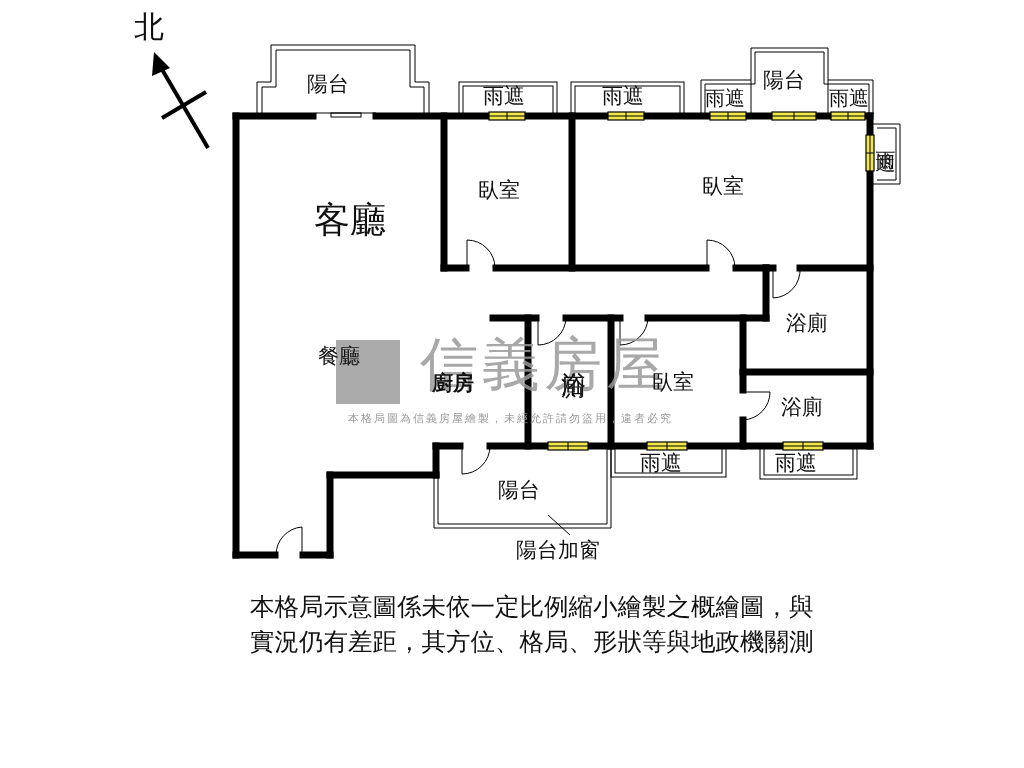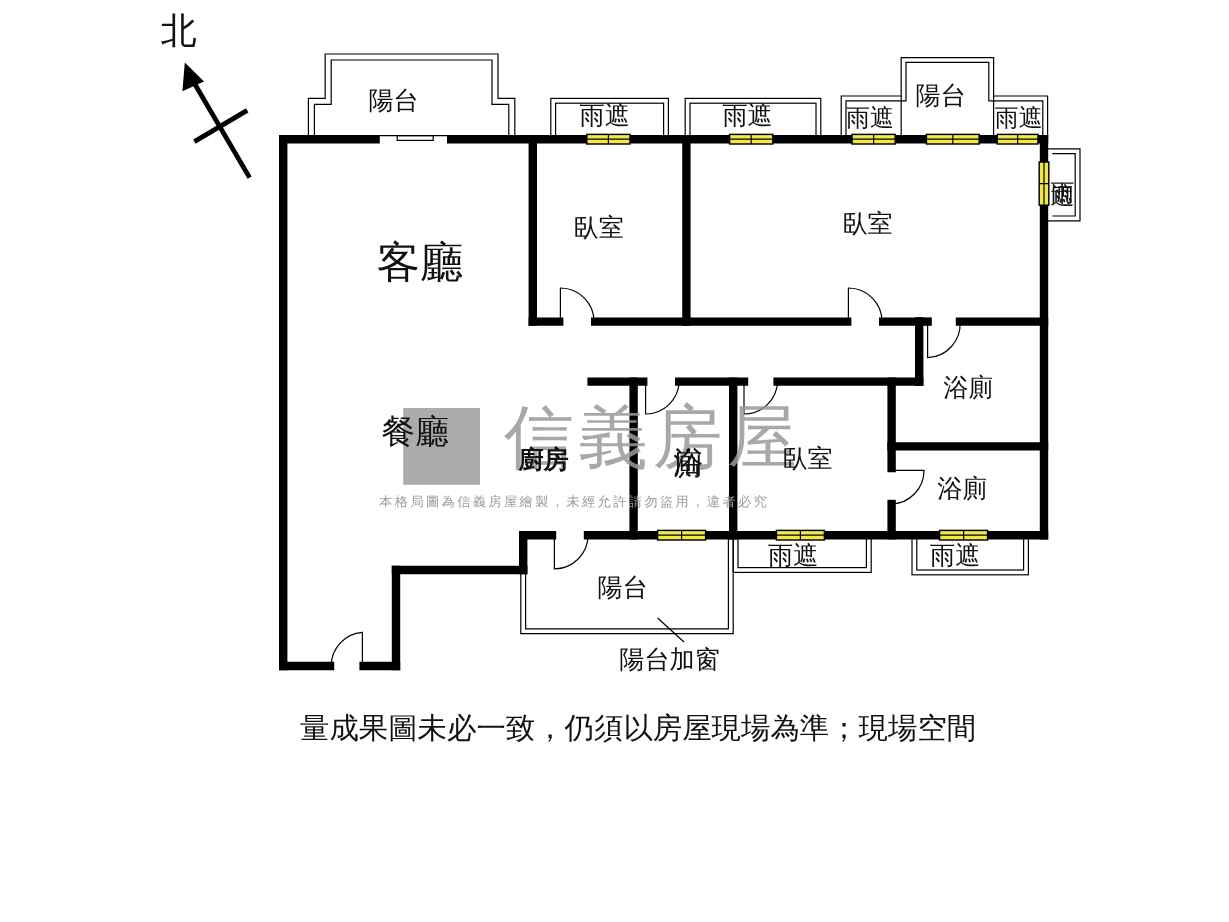--- a/index.html
+++ b/index.html
@@ -3,21 +3,21 @@
 <meta charset="utf-8">
 <style>
   html,body{margin:0;padding:0;background:#fff;}
   body{width:1024px;height:768px;position:relative;overflow:hidden;font-family:"DejaVu Serif","Liberation Serif",serif;}
   svg{position:absolute;left:0;top:0;}
   .lbl{position:absolute;color:#111;font-family:"DejaVu Serif","Liberation Serif",serif;white-space:nowrap;line-height:1;}
   .room{font-size:21px;}
   .small{font-size:20px;}
   .vert{writing-mode:vertical-rl;font-size:20px;letter-spacing:0;}
   .wm-big{position:absolute;left:420px;top:335px;font-family:"DejaVu Sans","Liberation Sans",sans-serif;font-size:58px;color:#9a9a9a;opacity:.85;letter-spacing:4px;line-height:1;}
-  .wm-sub{position:absolute;left:316px;top:413px;font-family:"DejaVu Sans","Liberation Sans",sans-serif;font-size:11px;color:#9a9a9a;letter-spacing:2px;line-height:1;}
+  .wm-sub{position:absolute;left:348px;top:413px;font-family:"DejaVu Sans","Liberation Sans",sans-serif;font-size:11px;color:#9a9a9a;letter-spacing:2px;line-height:1;}
   .logo{position:absolute;left:336px;top:340px;width:64px;height:64px;background:#9c9c9c;opacity:.85;}
   .note{position:absolute;left:250px;top:590px;width:650px;font-size:24.5px;line-height:34.5px;color:#111;font-family:"DejaVu Serif","Liberation Serif",serif;}
   .note div{white-space:nowrap;}
   .north{position:absolute;left:134px;top:12px;font-size:30px;}
 </style>
 </head>
 <body>
 
 <svg width="1024" height="768" viewBox="0 0 1024 768">
 
@@ -141,21 +141,21 @@
   </g>
 </svg>
 
 <div class="logo"></div>
 <div class="wm-big">信義房屋</div>
 <div class="wm-sub">本格局圖為信義房屋繪製，未經允許請勿盜用，違者必究</div>
 
 <div class="lbl north">北</div>
 
 <div class="lbl room" style="left:270px;top:202px;font-size:36px;margin-left:44px;">客廳</div>
-<div class="lbl room" style="left:318px;top:346px;font-size:28px;">餐廳</div>
+<div class="lbl room" style="left:318px;top:346px;font-size:21px;">餐廳</div>
 <div class="lbl room" style="left:432px;top:372px;font-weight:bold;">廚房</div>
 <div class="lbl room" style="left:478px;top:180px;">臥室</div>
 <div class="lbl room" style="left:702px;top:176px;">臥室</div>
 <div class="lbl room" style="left:652px;top:372px;">臥室</div>
 <div class="lbl" style="left:561px;top:352px;font-size:25px;writing-mode:vertical-rl;">浴廁</div>
 <div class="lbl room" style="left:786px;top:313px;">浴廁</div>
 <div class="lbl room" style="left:781px;top:397px;">浴廁</div>
 
 <div class="lbl room" style="left:307px;top:74px;">陽台</div>
 <div class="lbl room" style="left:763px;top:70px;">陽台</div>
@@ -164,14 +164,15 @@
 
 <div class="lbl room" style="left:483px;top:86px;">雨遮</div>
 <div class="lbl room" style="left:602px;top:86px;">雨遮</div>
 <div class="lbl small" style="left:705px;top:88px;">雨遮</div>
 <div class="lbl small" style="left:829px;top:88px;">雨遮</div>
 <div class="lbl vert" style="left:876px;top:136px;">雨遮</div>
 <div class="lbl room" style="left:640px;top:453px;">雨遮</div>
 <div class="lbl room" style="left:775px;top:453px;">雨遮</div>
 
 <div class="note">
-  <div>量成果圖未必一致，仍須以房屋現場為準；現場空間</div>
+  <div>本格局示意圖係未依一定比例縮小繪製之概繪圖，與</div>
+  <div>實況仍有差距，其方位、格局、形狀等與地政機關測</div>
 </div>
 
 </body></html>

